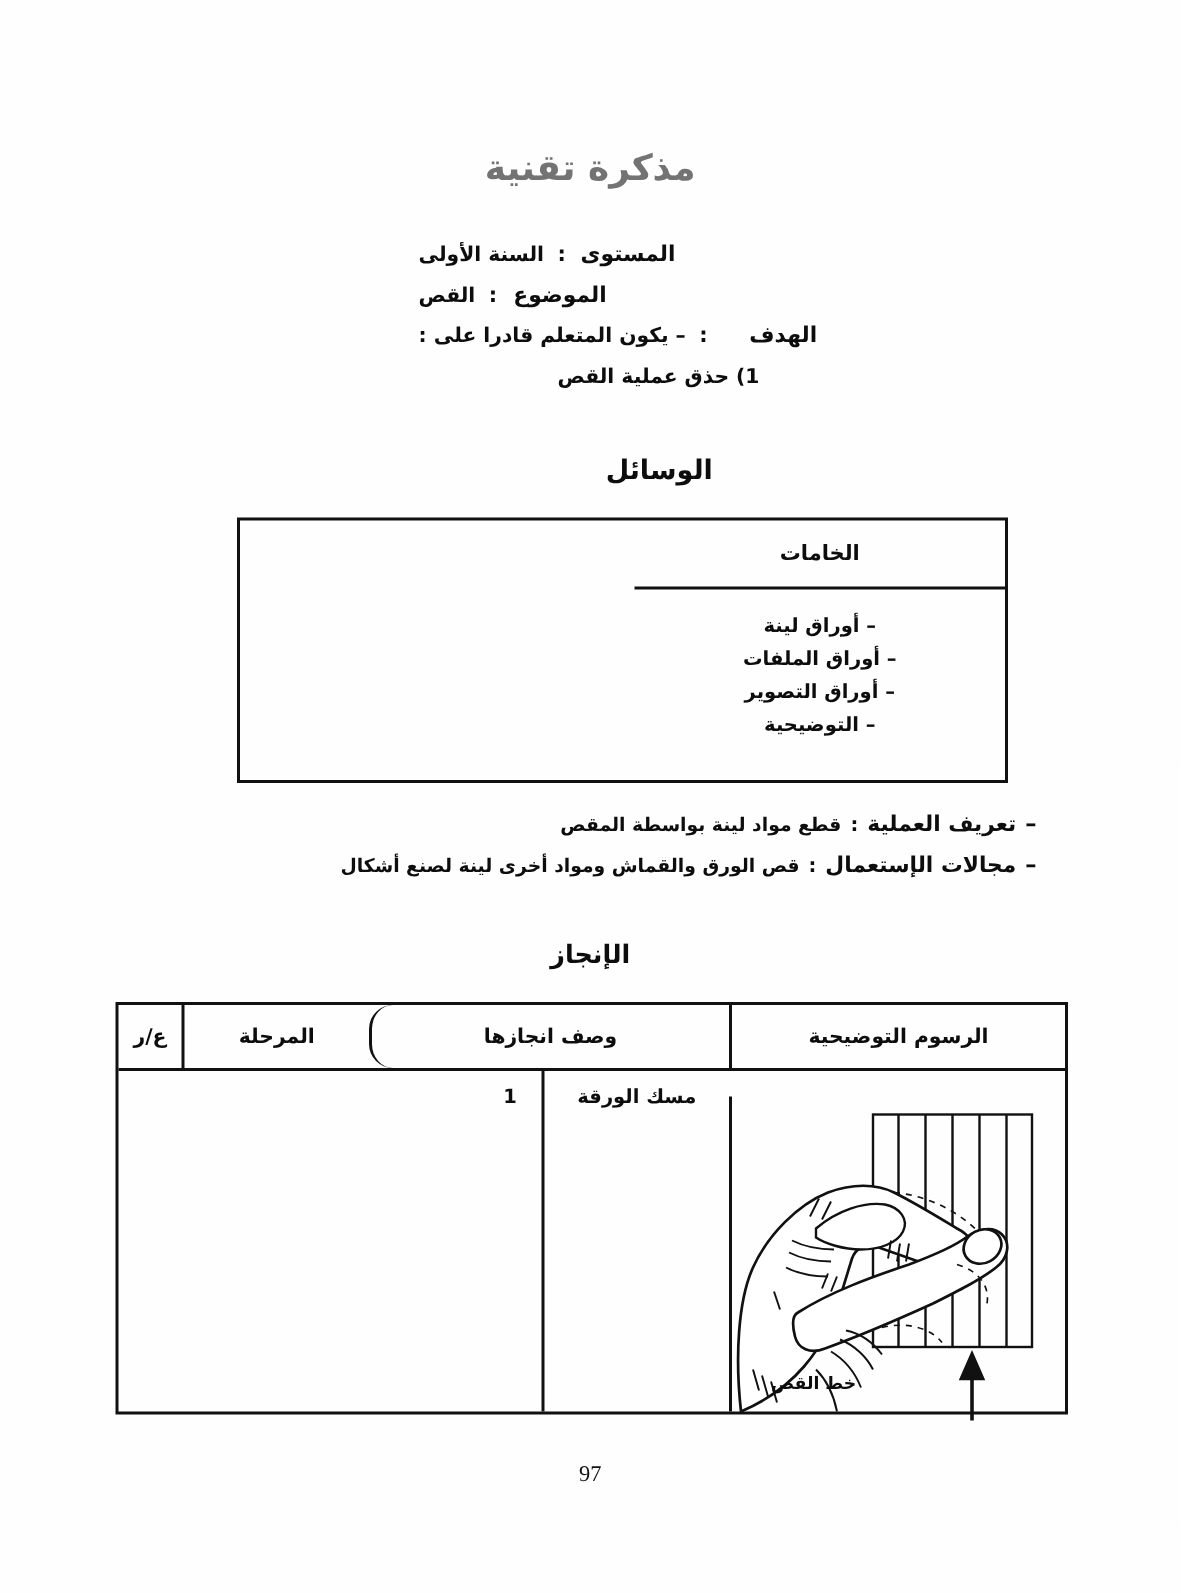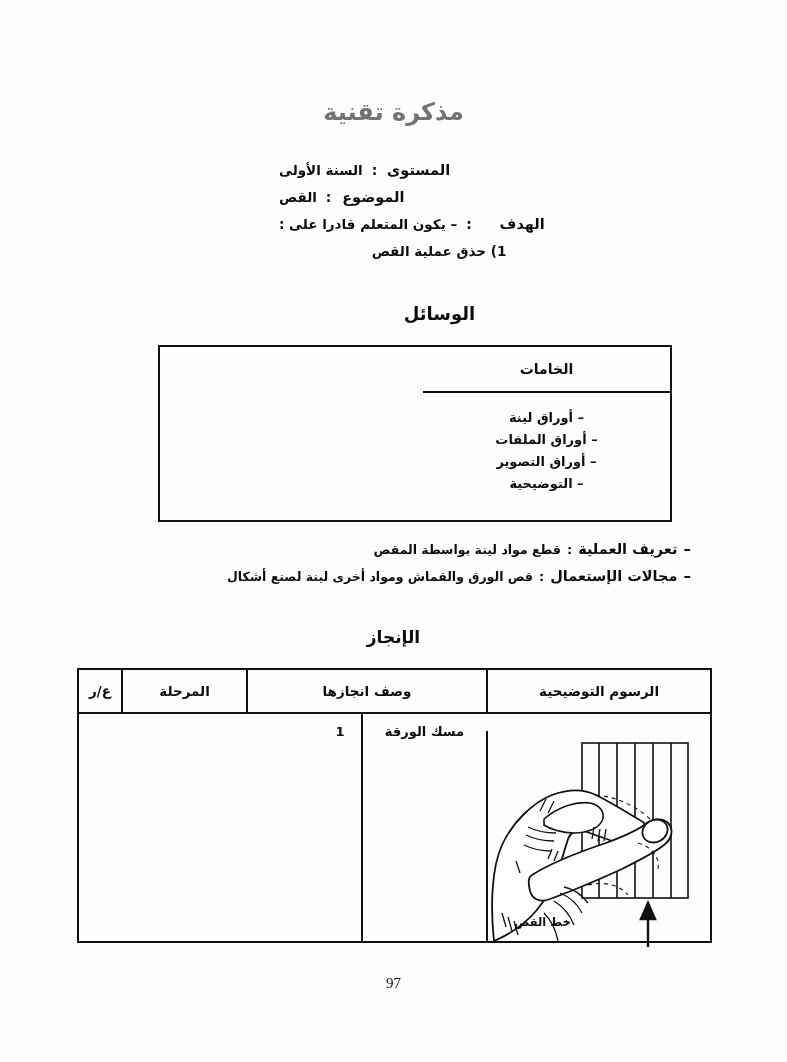--- a/index.html
+++ b/index.html
@@ -195,21 +195,21 @@
     display: flex;
     align-items: center;
     justify-content: center;
     font-weight: bold;
     font-size: 13.5px;
     border-left: 2px solid #111;
   }
   .ti-cell.last { border-left: none; border-radius: 16px; }
   .col-num   { width: 42px; }
   .col-stage { width: 125px; }
-  .col-desc  { width: 240px; }
+  .col-desc  { width: 240px; border-radius: 16px; }
   .col-draw  { width: 224px; }
 
   .ti-body-row .ti-cell {
     align-items: flex-start;
     justify-content: center;
     padding-top: 10px;
   }
   .ti-body-row .col-num  { font-size: 13px; }
   .ti-body-row .col-stage { font-size: 13px; }
 

